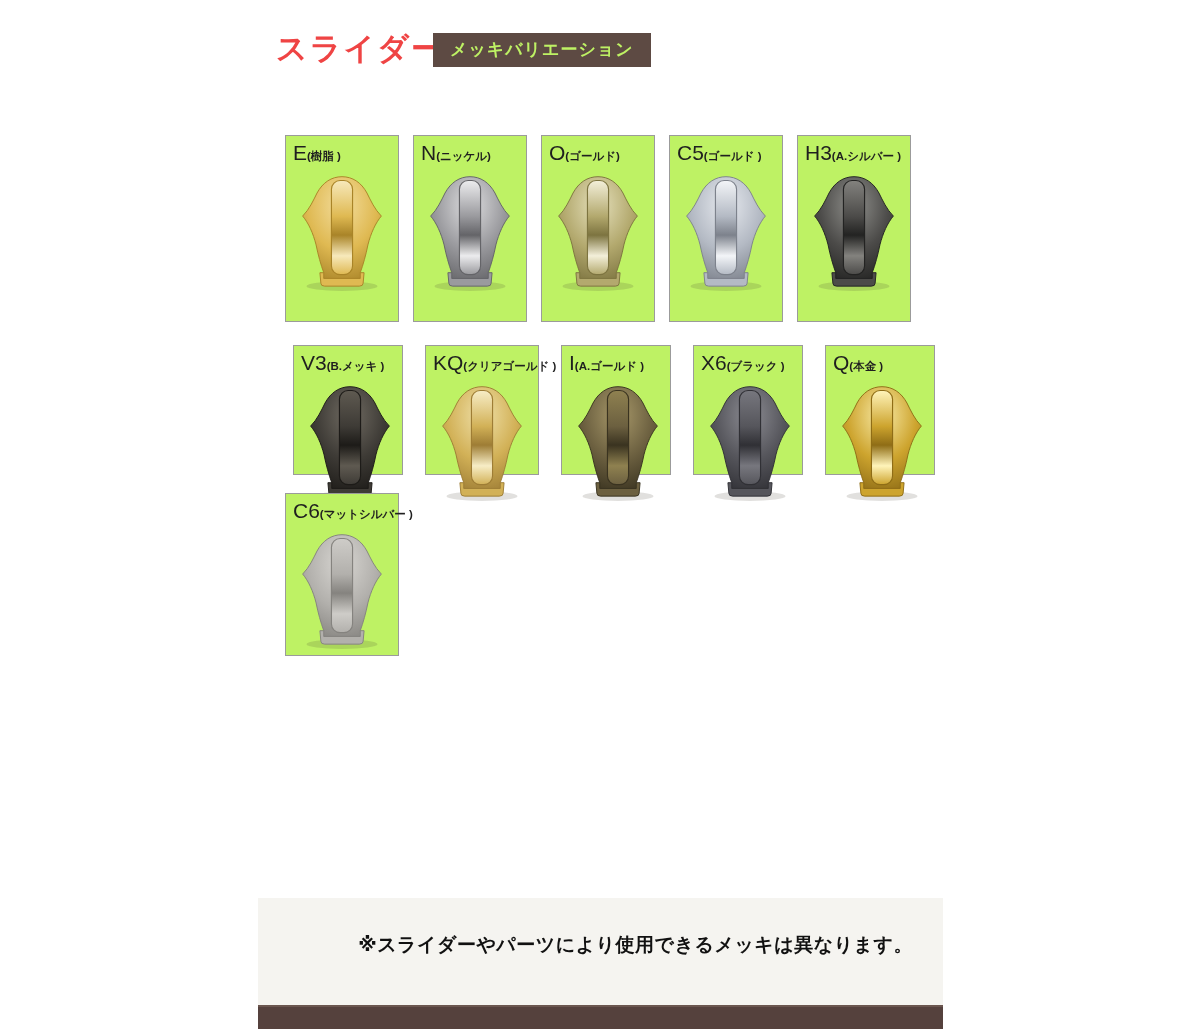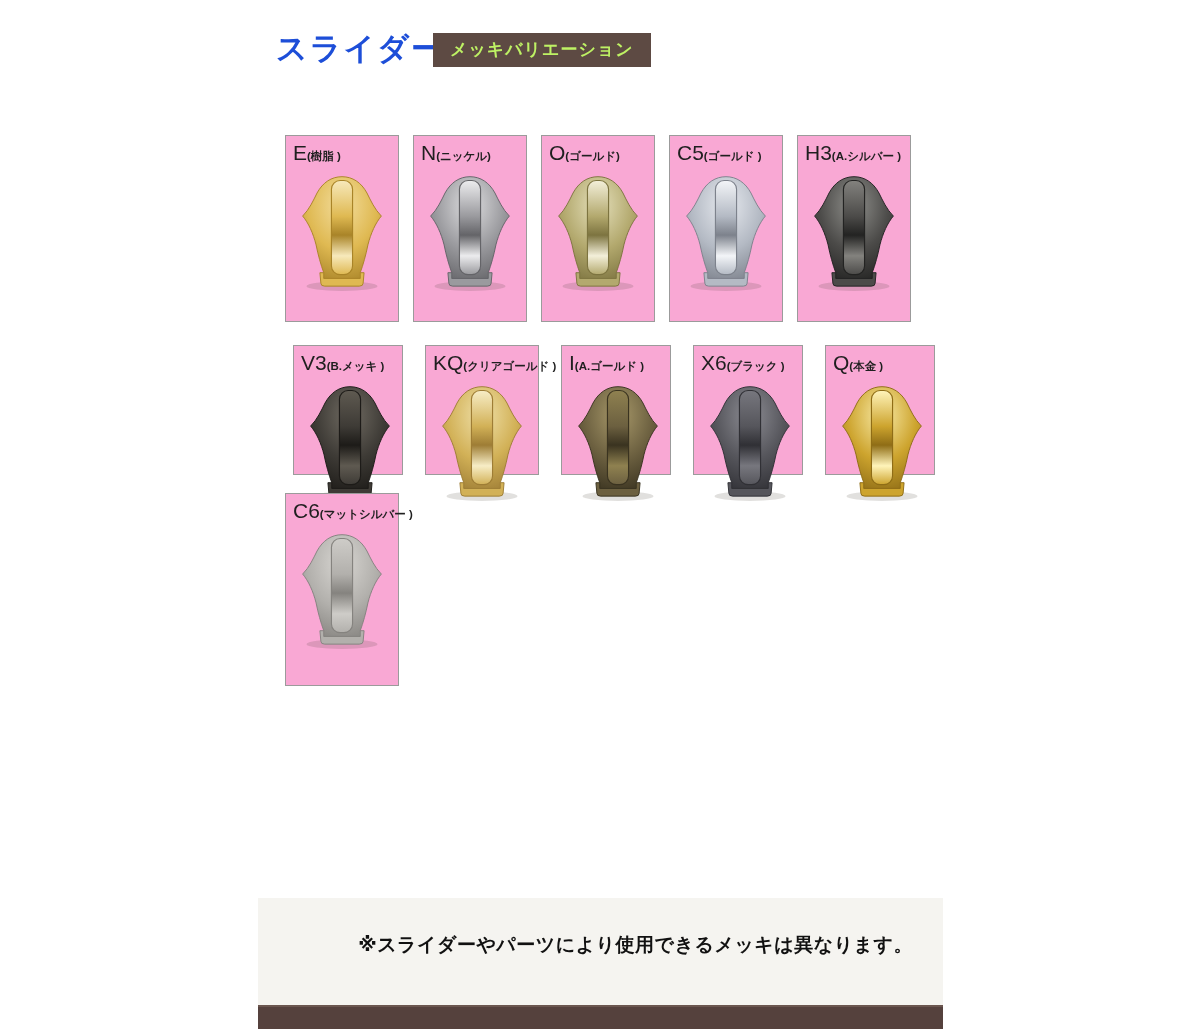--- a/index.html
+++ b/index.html
@@ -1,35 +1,35 @@
 <!DOCTYPE html>
 <html><head>
 <meta charset="utf-8">
 <style>
   html,body{margin:0;padding:0;background:#ffffff;}
   body{font-family:"Liberation Sans","DejaVu Sans",sans-serif;}
   #page{position:relative;width:1200px;height:1029px;background:#ffffff;overflow:hidden;}
 
   
   #page-title{position:absolute;left:276px;top:28px;font-size:31px;font-weight:bold;
-    color:#1d4ed8;letter-spacing:2px;}
+    color:#ef4444;letter-spacing:2px;}
   #badge{position:absolute;left:433px;top:33px;height:34px;line-height:34px;
     padding:0 17px;background:#5d4a43;color:#bef264;font-size:17px;font-weight:bold;
     letter-spacing:1px;}
 
   
   #grid{position:absolute;left:285px;top:135px;width:650px;}
   .grid-row{display:flex;gap:14px;}
   .grid-row.r1{margin-bottom:23px;}
   .grid-row.r2{margin-bottom:18px;}
-  .card{width:114px;background:#f9a8d4;border:1px solid #9b9b9b;box-sizing:border-box;
+  .card{width:114px;background:#bef264;border:1px solid #9b9b9b;box-sizing:border-box;
     padding:5px 0 0 7px;position:relative;}
   .card.h1{height:187px;}
   .card.h2{height:130px;margin-left:8px;}
-  .card.h3{height:193px;}
+  .card.h3{height:163px;}
   .card-label{white-space:nowrap;color:#1f1f1f;}
   .card-label .code{font-size:21px;font-weight:normal;letter-spacing:0;}
   .card-label .variant{font-size:11.5px;font-weight:bold;}
   .slider-wrap{position:absolute;left:0;top:30px;width:112px;text-align:center;}
 
   
   #footer-panel{position:absolute;left:258px;top:898px;width:685px;height:107px;
     background:#f5f4f0;}
   #footer-note{position:absolute;left:258px;top:932px;width:655px;text-align:right;
     font-size:19px;font-weight:bold;color:#111111;letter-spacing:0.5px;}

